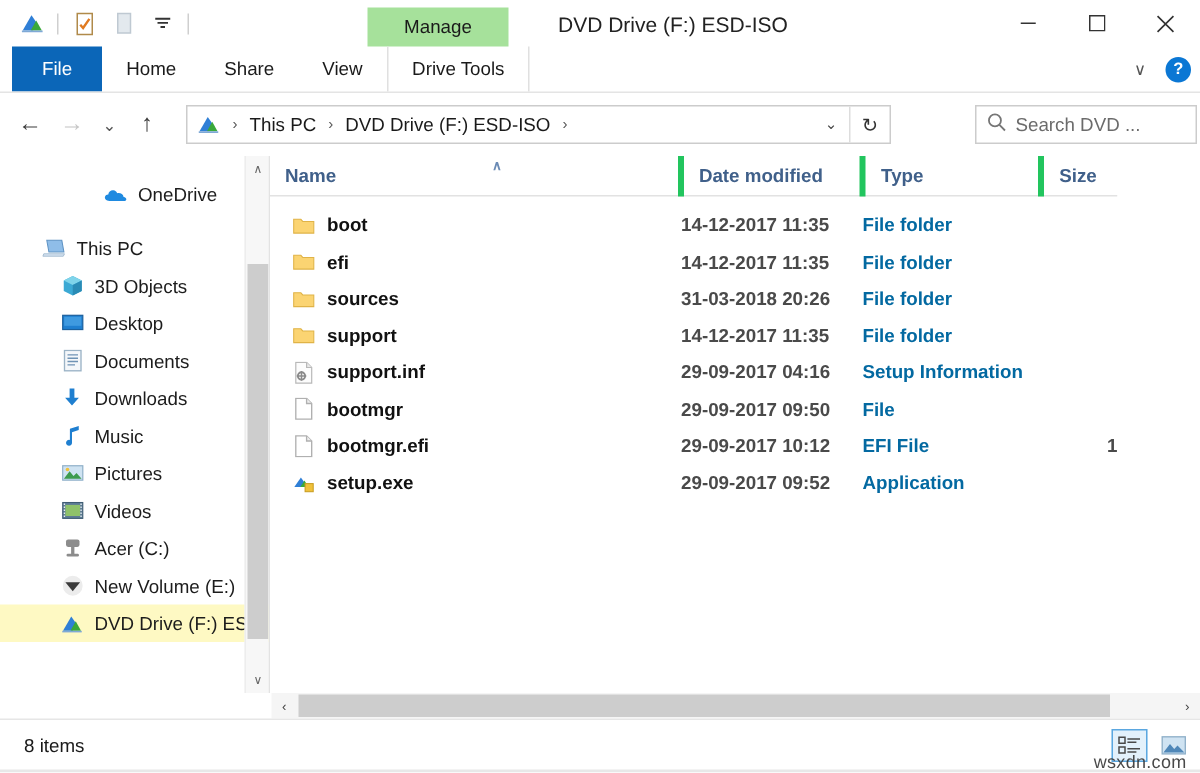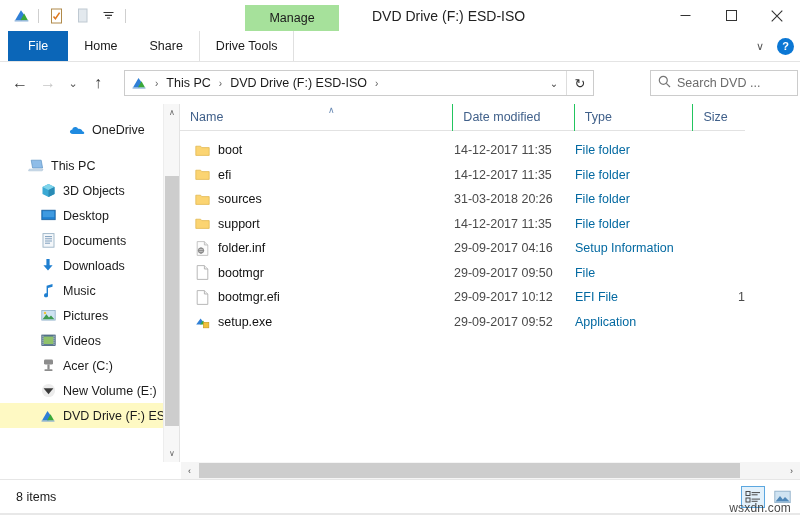--- a/index.html
+++ b/index.html
@@ -108,27 +108,27 @@
   .nav-ico { width: 16px; height: 16px; display: flex; align-items: center; justify-content: center; flex: 0 0 16px; }
 
   .sb-scroll {
     position: absolute; right: 0; top: 0; width: 16px; height: 358px;
     background: #f7f7f7; border-left: 1px solid #ededed;
   }
   .sb-arrow { width: 16px; height: 17px; display:flex; align-items:center; justify-content:center; font-size:8px; color:#666; }
   .sb-thumb { position: absolute; left: 1px; top: 72px; width: 14px; height: 250px; background: #cdcdcd; }
 
   
-  .filepane { position: relative; width: 565px; height: 358px; background: #ffffff; overflow: hidden; }
+  .filepane { position: relative; width: 565px; height: 358px; background: #ffffff; overflow: hidden; font-weight: bold; }
   .col-head {
     height: 27px; display: flex; align-items: center;
     border-bottom: 1px solid #e2e2e2; font-size: 12.5px; color: #40608a;
   }
   .ch { height: 27px; display: flex; align-items: center; padding-left: 10px; position: relative; }
-  .ch + .ch { border-left: 1px solid #22c55e; }
+  .ch + .ch { border-left: 4px solid #22c55e; }
   .ch-name { width: 300px; }
   .ch-date { width: 133px; }
   .ch-type { width: 130px; }
   .ch-size { width: 57px; }
   .sort-caret {
     position: absolute; left: 148px; top: 1px; font-size: 9px; color: #6b8bb5;
   }
 
   .row { height: 24.5px; display: flex; align-items: center; font-size: 12.5px; color: #111; }
   .c-name { width: 300px; display: flex; align-items: center; gap: 8px; padding-left: 14px; }
@@ -216,20 +216,21 @@
     </div>
   </div>
 
   <div class="ribbonbar">
     <div class="contextual-group">Manage</div>
 
     <div class="tabs">
       <div class="tab file">File</div>
       <div class="tab">Home</div>
       <div class="tab">Share</div>
+      <div class="tab">View</div>
       <div class="tab ctx">Drive Tools</div>
     </div>
 
     <div class="ribbon-right">
       <div class="chev-down">∨</div>
       <div class="help-btn">?</div>
     </div>
     <div class="ribbon-underline"></div>
   </div>
 
@@ -477,21 +478,21 @@
       <div class="row">
         <div class="c-name">
           <span class="f-ico">
             <svg width="13" height="15" viewBox="0 0 13 15">
               <path d="M1.2 0.6 H8.4 L11.8 4 V14.4 H1.2 Z" fill="#fcfcfc" stroke="#b8b8b8" stroke-width="0.8"></path>
               <path d="M8.4 0.6 V4 H11.8" fill="#e8e8e8" stroke="#b8b8b8" stroke-width="0.8"></path>
               <circle cx="5" cy="9.6" r="2.4" fill="none" stroke="#8a8a8a" stroke-width="1.3"></circle>
               <path d="M5 6.4 V12.8 M1.8 9.6 H8.2" stroke="#8a8a8a" stroke-width="1"></path>
             </svg>
           </span>
-          <span>folder.inf</span>
+          <span>support.inf</span>
         </div>
         <div class="c-date">29-09-2017 04:16</div>
         <div class="c-type">Setup Information</div>
         <div class="c-size"></div>
       </div>
 
       <div class="row">
         <div class="c-name">
           <span class="f-ico">
             <svg width="13" height="15" viewBox="0 0 13 15">

